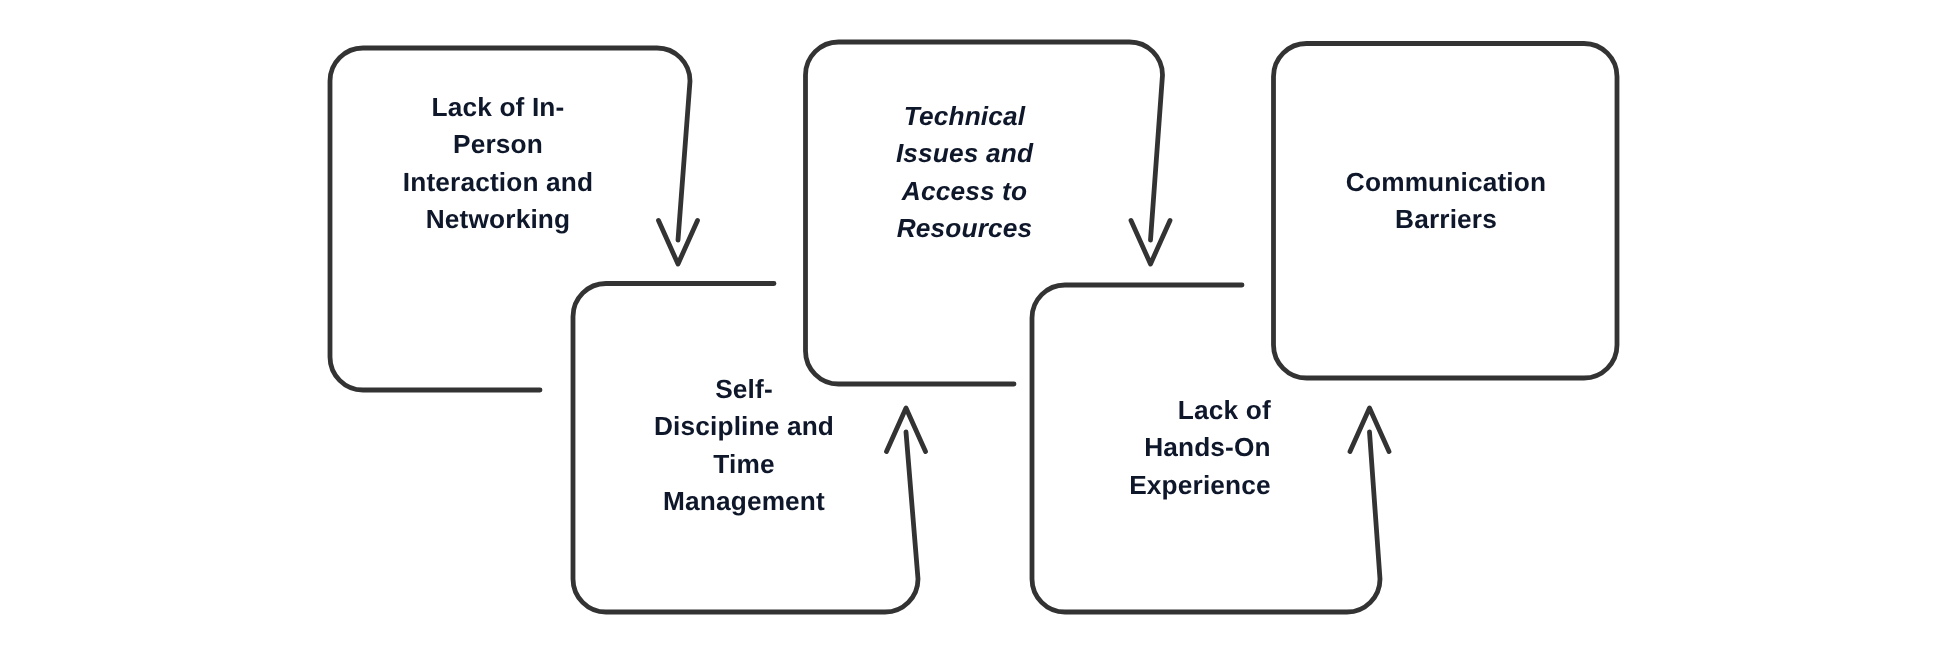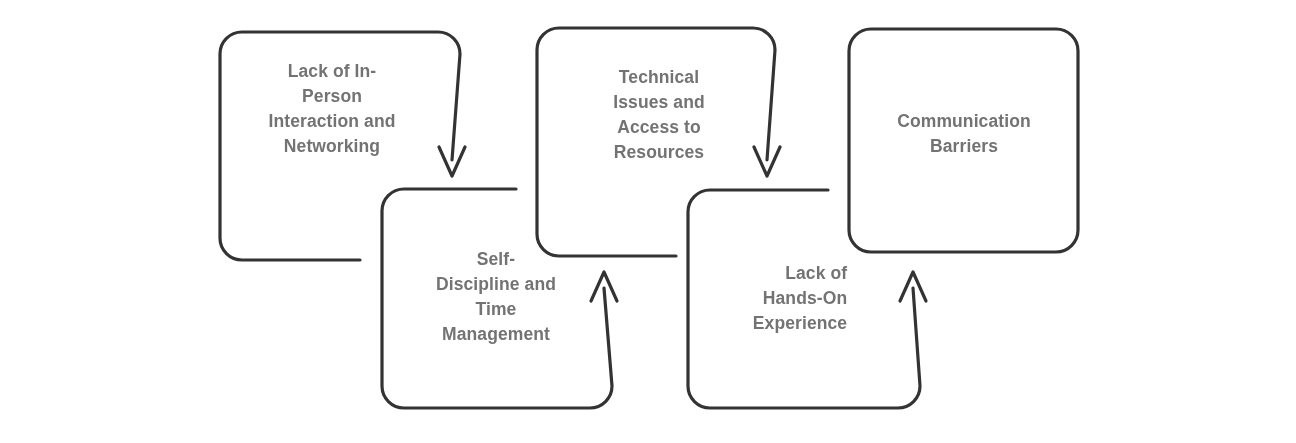--- a/index.html
+++ b/index.html
@@ -29,21 +29,21 @@
   .node-label {
     position: absolute;
     display: flex;
     align-items: center;
     justify-content: center;
     text-align: center;
     font-family: "Liberation Sans", "DejaVu Sans", sans-serif;
     font-weight: bold;
     font-size: 17.5px;
     line-height: 25px;
-    color: #737373;
+    color: #0f172a;
     letter-spacing: 0.1px;
     white-space: pre-line;
     pointer-events: none;
   }
   .node-hit {
     position: absolute;
     background: transparent;
   }
 </style>
 </head>
@@ -109,21 +109,21 @@
   <div class="node-label" style="left:232px; top:56px; width:200px; height:106px;">Lack of In-
 Person
 Interaction and
 Networking</div>
 
   <div class="node-label" style="left:398px; top:244px; width:196px; height:106px;">Self-
 Discipline and
 Time
 Management</div>
 
-  <div class="node-label" style="left:564px; top:62px; width:190px; height:106px;">Technical
+  <div class="node-label" style="left:548px; top:62px; width:190px; height:106px;font-style:italic;">Technical
 Issues and
 Access to
 Resources</div>
 
   <div class="node-label" style="left:702px; top:258px; width:196px; height:80px;text-align:right;">Lack of
 Hands-On
 Experience</div>
 
   <div class="node-label" style="left:860px; top:106px; width:208px; height:56px;">Communication
 Barriers</div>

